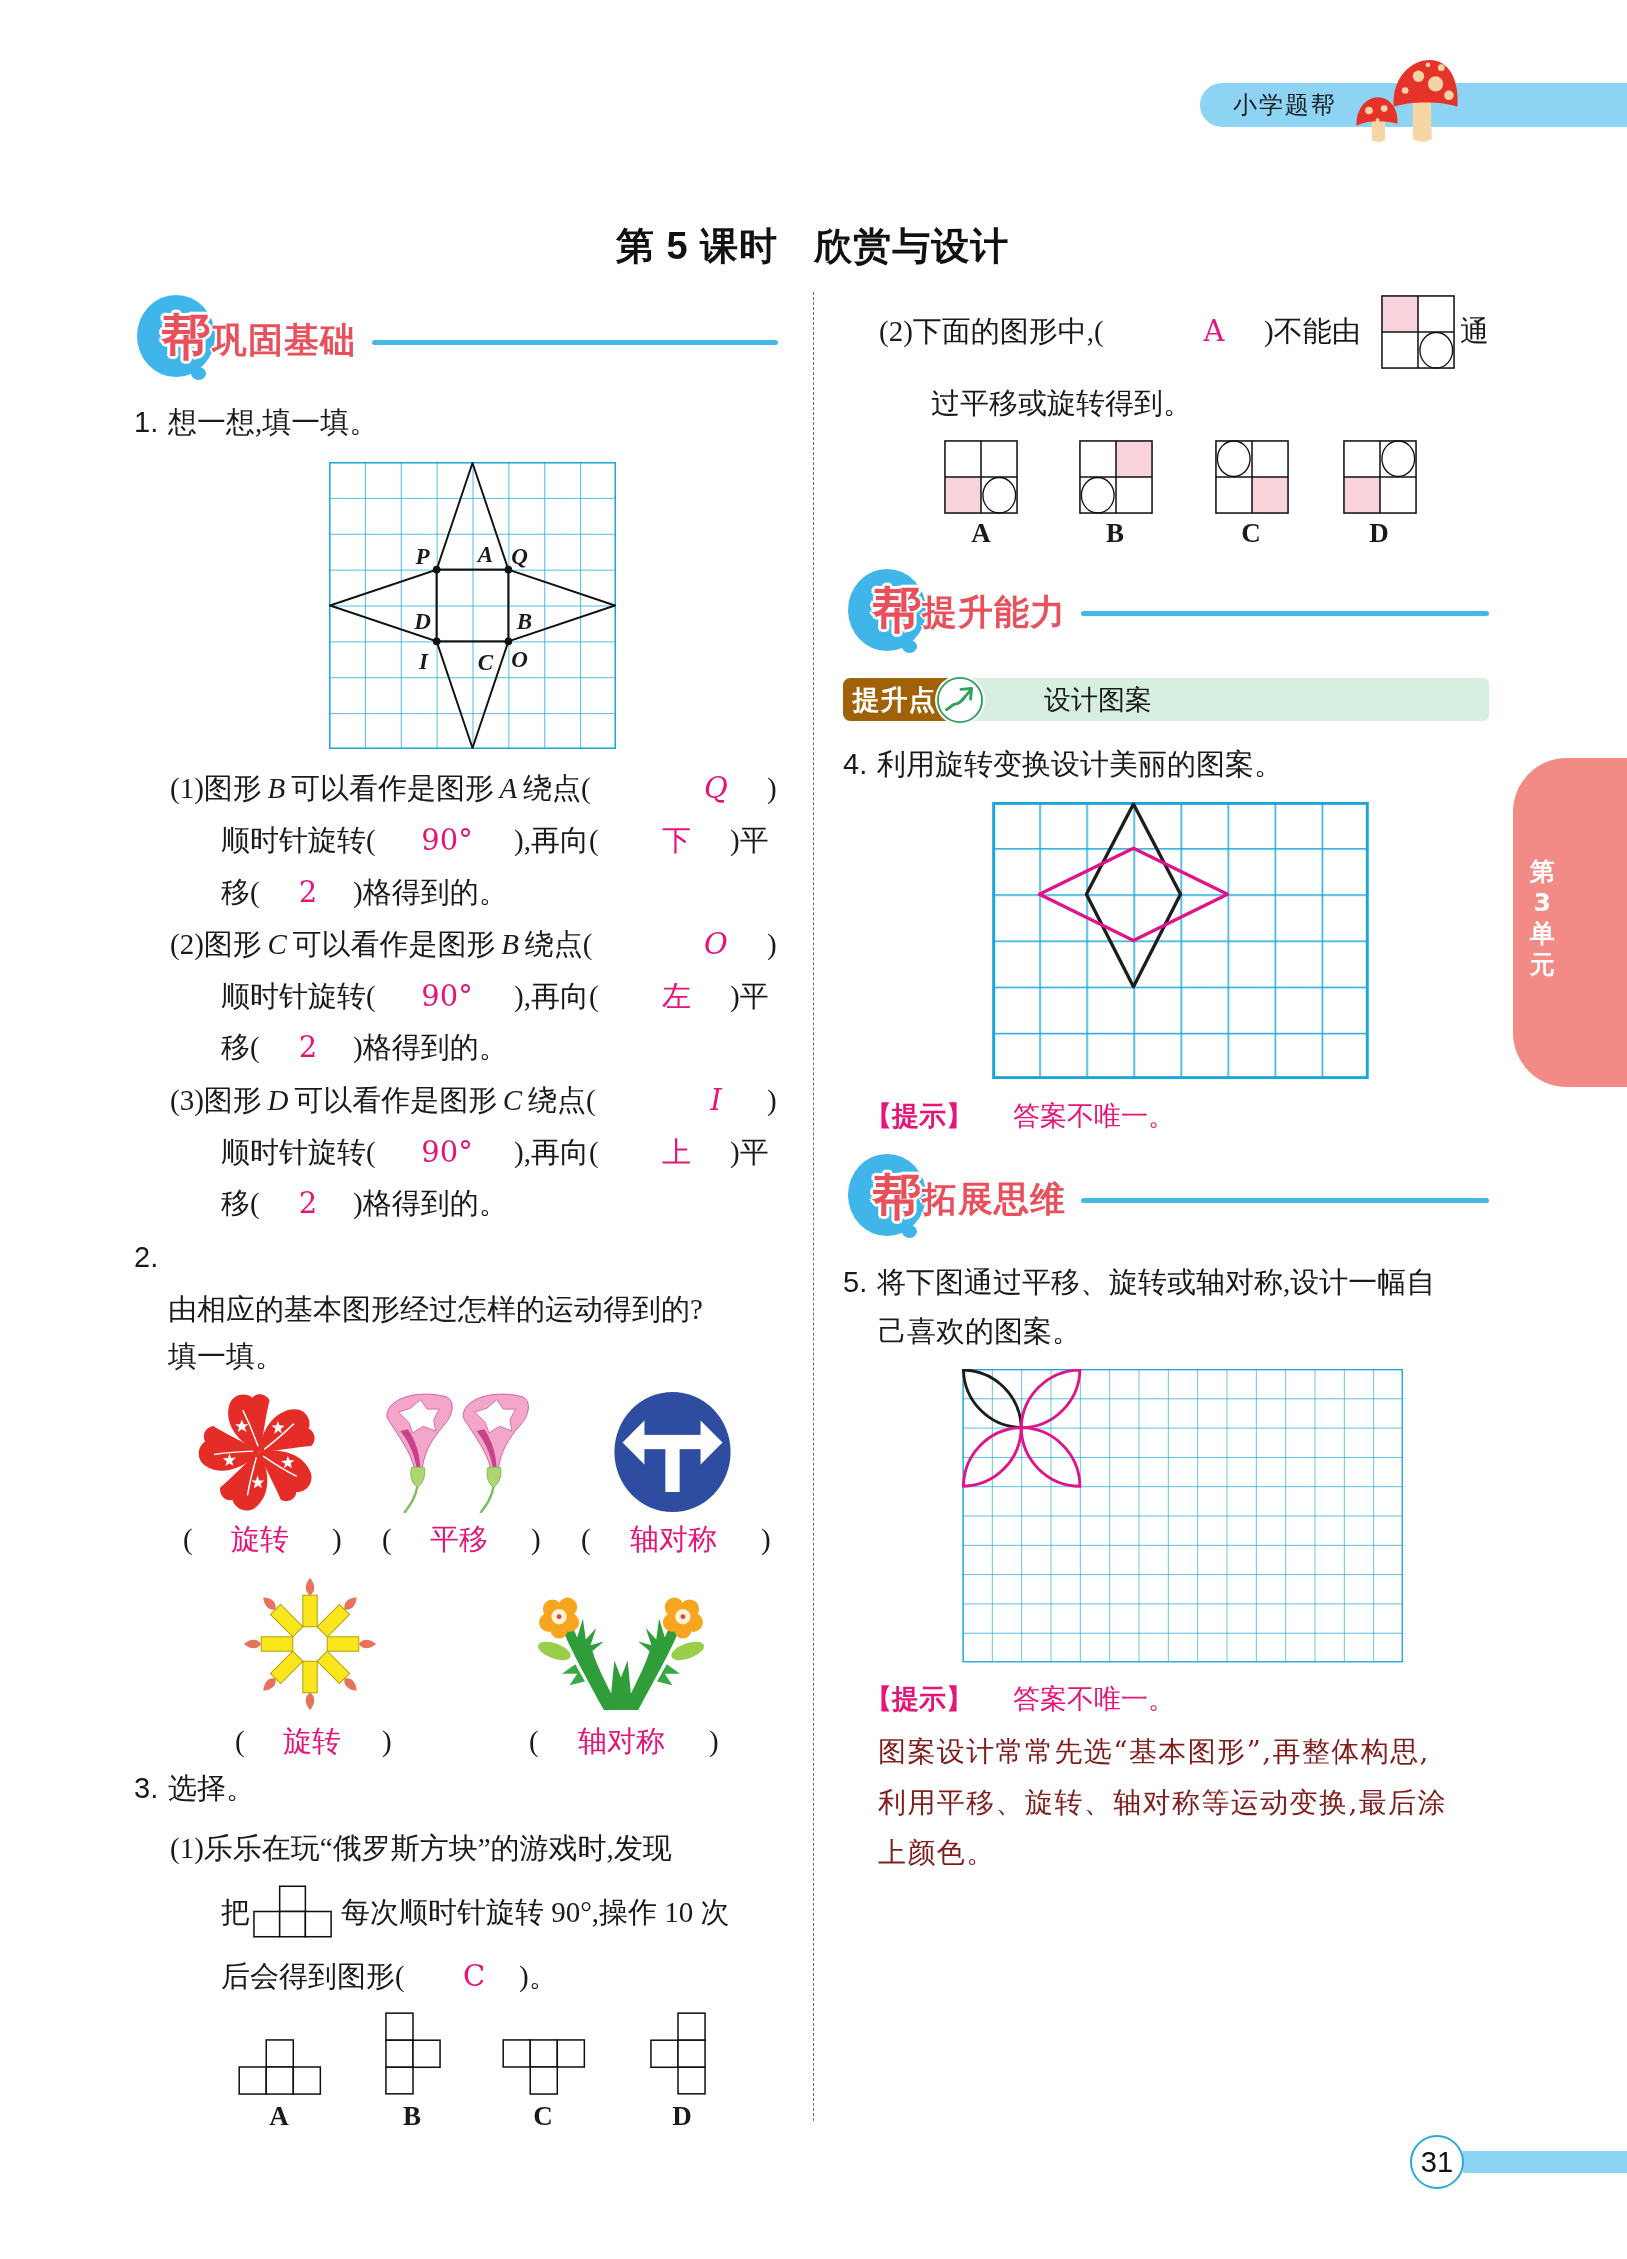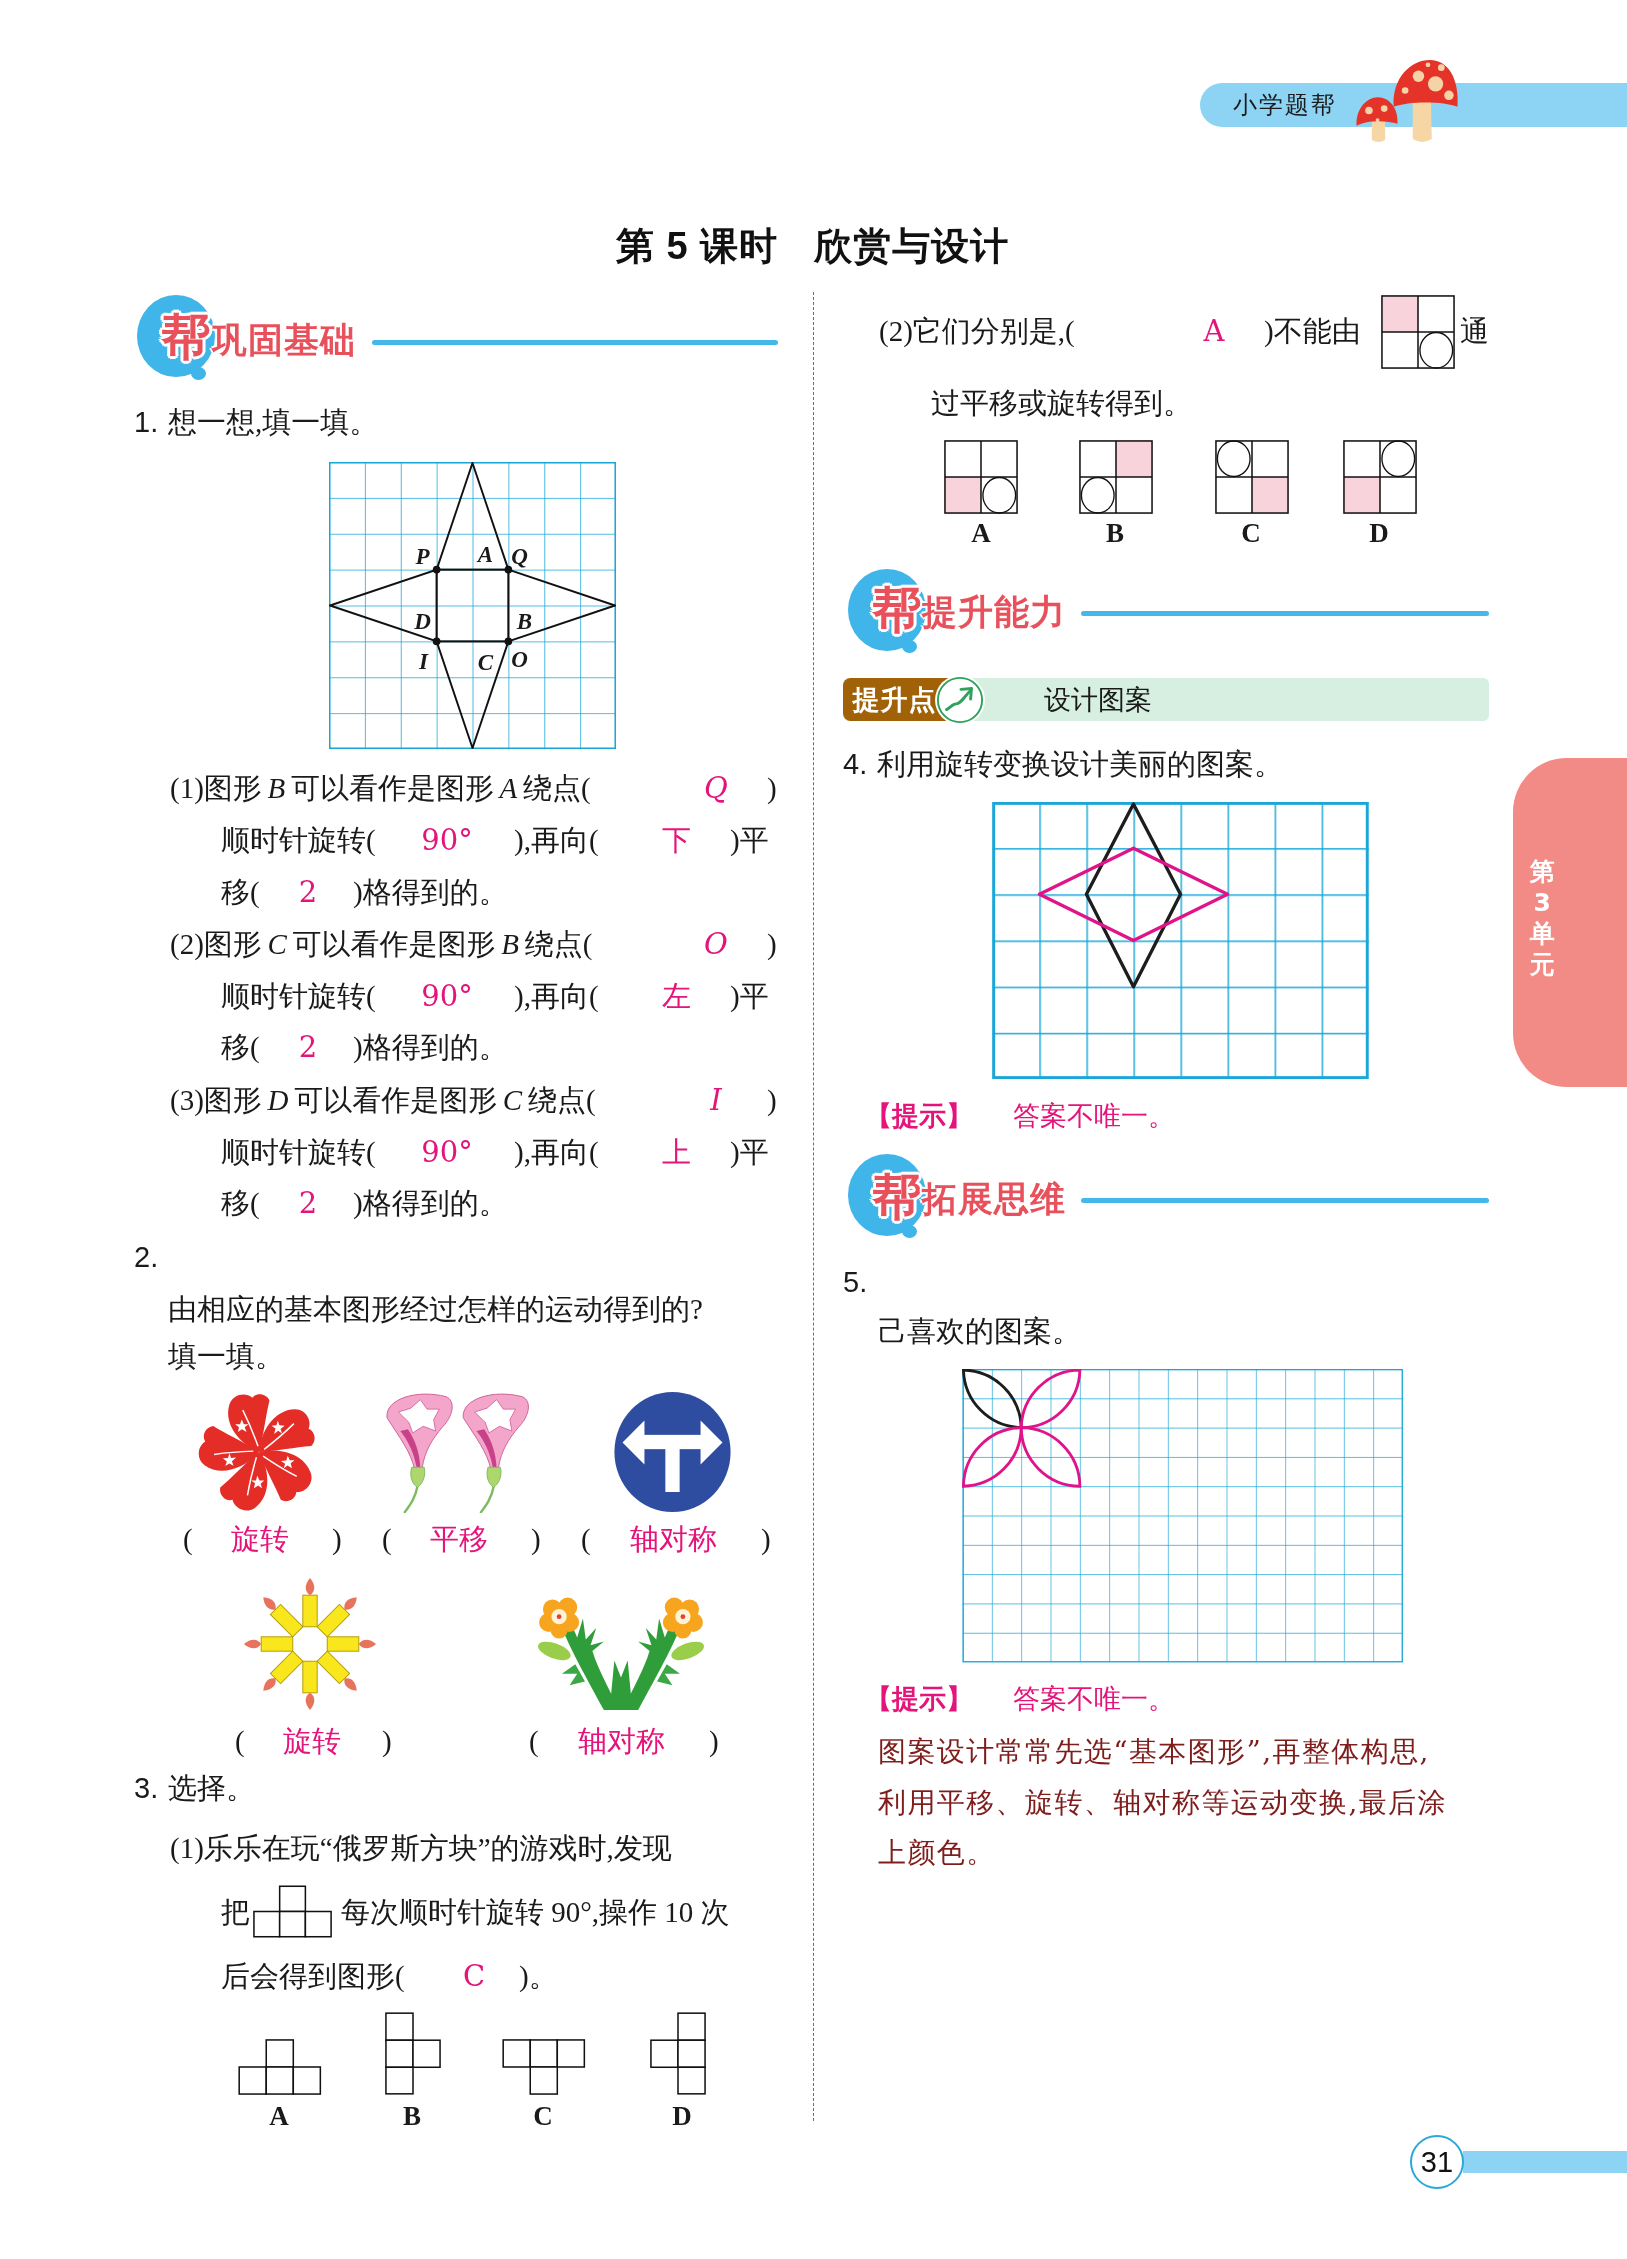--- a/index.html
+++ b/index.html
@@ -310,21 +310,21 @@
       <rect x="29.5" y="29.5" width="28.5" height="28.5"></rect>
         <rect x="29.5" y="58" width="28.5" height="28"></rect>
     </g>
   </svg>
   <div class="opt-label" style="left:260px;top:2099px">A</div>
   <div class="opt-label" style="left:393px;top:2099px">B</div>
   <div class="opt-label" style="left:524px;top:2099px">C</div>
   <div class="opt-label" style="left:663px;top:2099px">D</div>
 
   <div class="t" style="left:879px;top:314px">
-    <span>(2)</span><span>它们分别是,(</span>
+    <span>(2)</span><span>下面的图形中,(</span>
   </div>
   <div class="blank ans" style="left:1176px;top:314px;width:76px">A</div>
   <div class="t" style="left:1264px;top:314px">)不能由</div>
   <svg class="abs" style="left:1381px;top:295px" width="74" height="74" viewBox="0 0 77 77">
     <rect x="1" y="1" width="37.5" height="37.5" fill="#f9d3dc"></rect>
     <ellipse cx="57.5" cy="57.5" rx="17" ry="18.5" fill="none" stroke="#111" stroke-width="1.4"></ellipse>
     <g fill="none" stroke="#111" stroke-width="1.6">
         <rect x="1" y="1" width="75" height="75"></rect>
         <line x1="38.5" y1="1" x2="38.5" y2="76"></line>
         <line x1="1" y1="38.5" x2="76" y2="38.5"></line>
@@ -407,20 +407,21 @@
   <div class="hint-label" style="left:865px;top:1099px">【提示】</div>
   <div class="hint-text" style="left:1013px;top:1099px">答案不唯一。</div>
 
   <div class="sec-circle" style="left:848px;top:1154px"></div>
   <div class="sec-dot" style="left:902px;top:1225px"></div>
   <div class="sec-badge" style="left:872px;top:1170px">帮</div>
   <div class="sec-title" style="left:922px;top:1179px">拓展思维</div>
   <div class="sec-line" style="left:1081px;top:1198px;width:408px"></div>
 
   <div class="t num" style="left:843px;top:1265px">5.</div>
+  <div class="t" style="left:877px;top:1265px">将下图通过平移、旋转或轴对称,设计一幅自</div>
   <div class="t" style="left:878px;top:1314px">己喜欢的图案。</div>
   <svg class="abs" style="left:962px;top:1369px" width="442" height="294" viewBox="0 0 462 308">
     <defs>
       <pattern id="g5" width="30.73" height="30.7" patternUnits="userSpaceOnUse">
         <path d="M30.73 0 L0 0 0 30.7" fill="none" stroke="#1aa7d8" stroke-width="1.4"></path>
       </pattern>
     </defs>
     <rect x="0" y="0" width="461" height="307" fill="url(#g5)"></rect>
     <rect x="0.7" y="0.7" width="460" height="306" fill="none" stroke="#1aa7d8" stroke-width="1.4"></rect>
     <path d="M1,1 A62,62 0 0 1 61.5,61.4 A62,62 0 0 1 1,1 Z" fill="none" stroke="#1d1d1d" stroke-width="3"></path>

